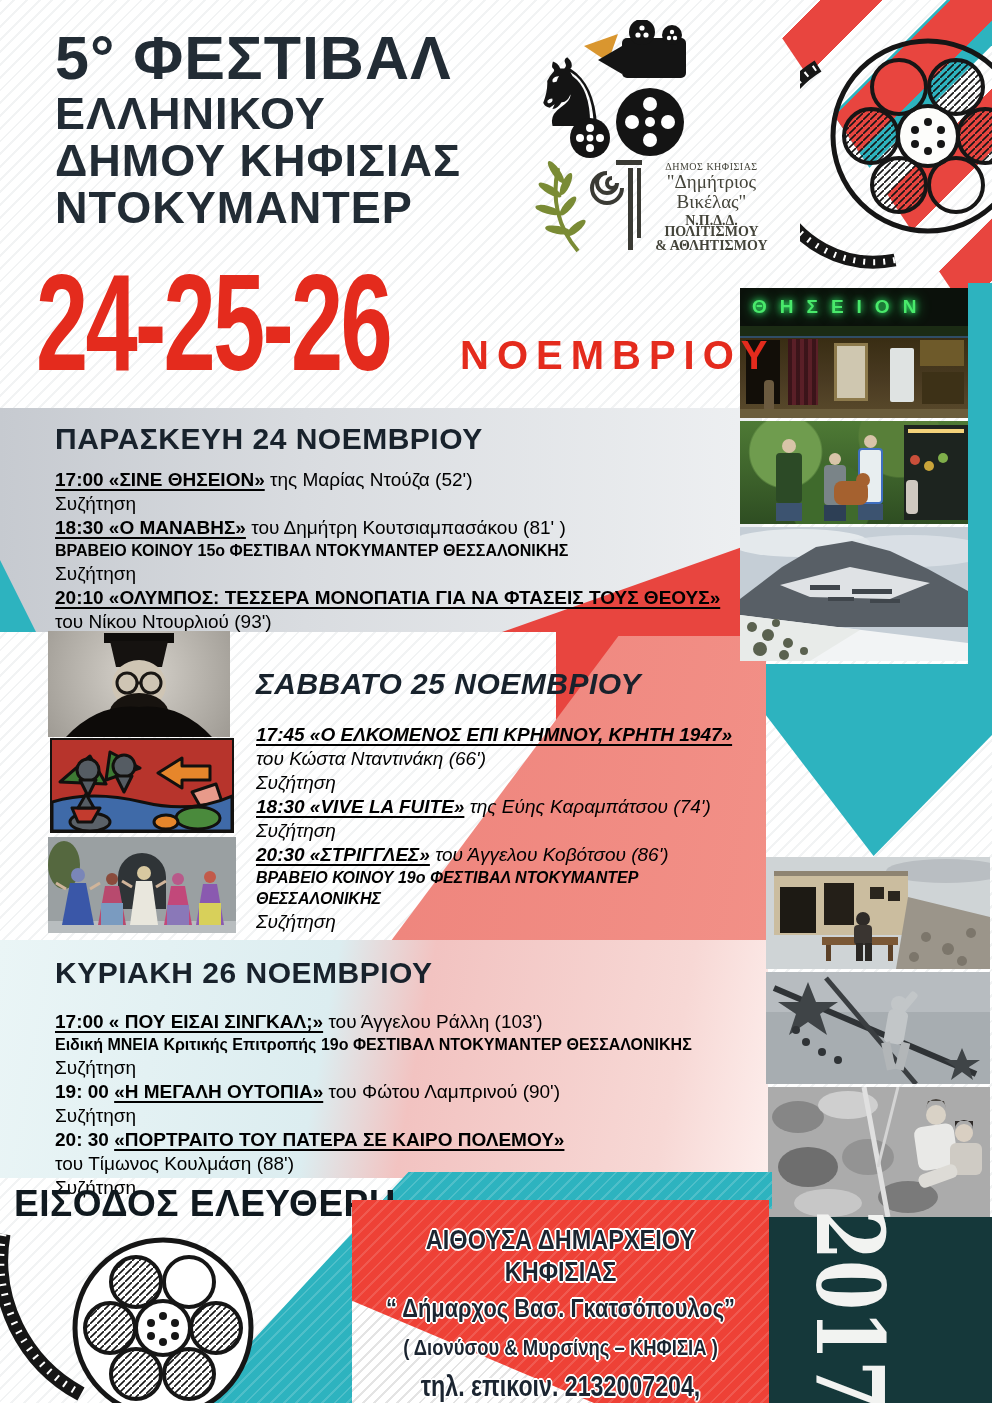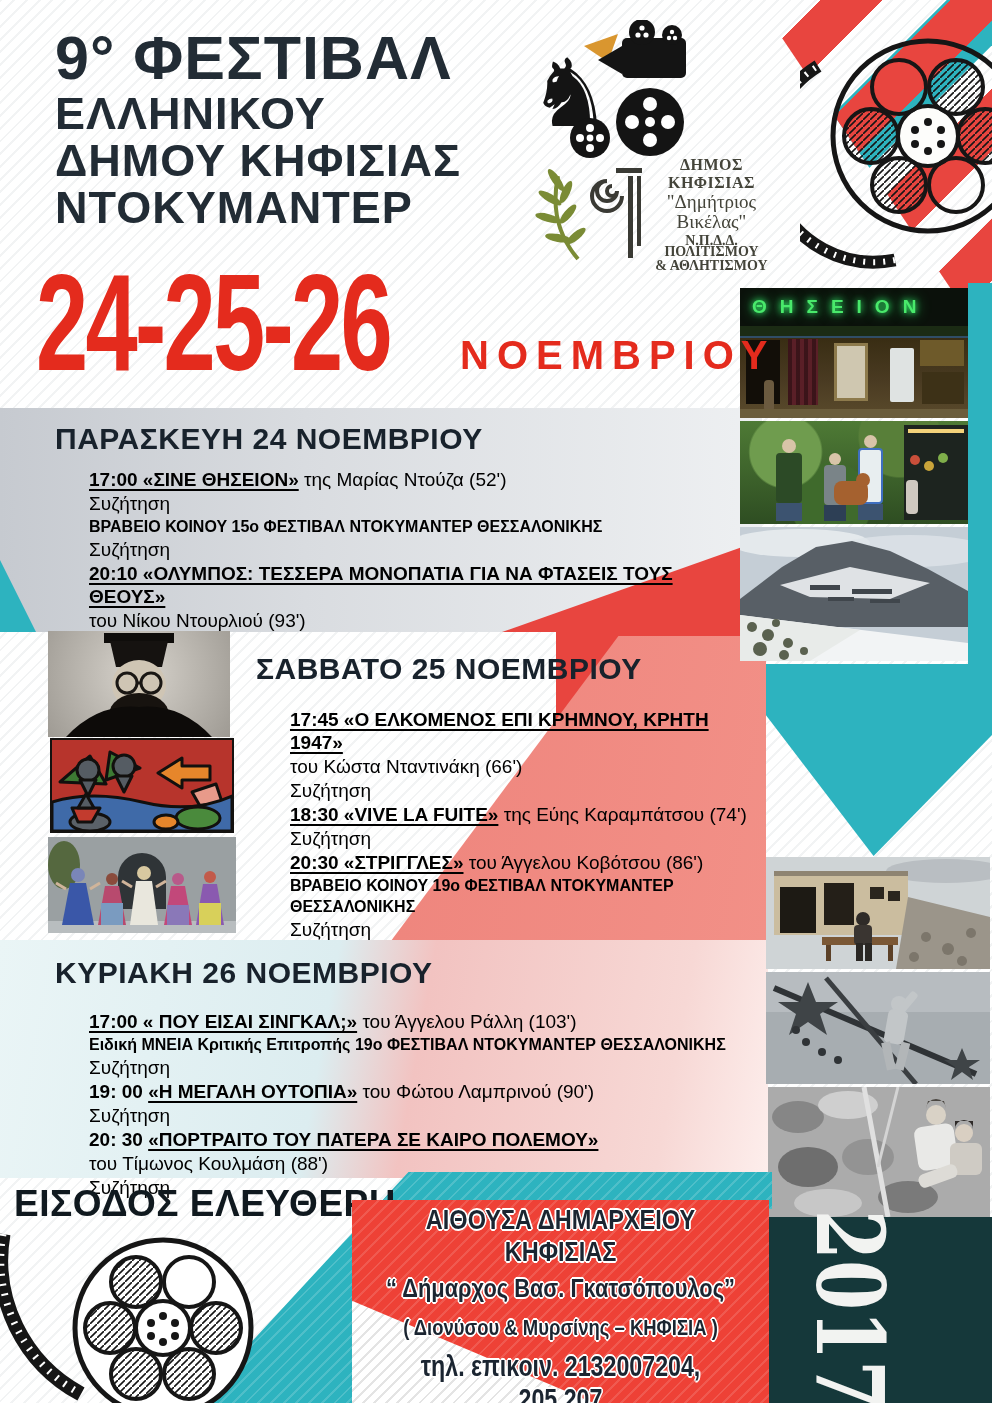--- a/index.html
+++ b/index.html
@@ -18,21 +18,21 @@
       background:repeating-linear-gradient(135deg,#e8453f 0 44px,transparent 44px 92px);}
   .reel-tr{left:800px;top:-6px;z-index:2;}
 
   
   .title{left:55px;top:26px;z-index:3;color:#222c35;font-weight:800;}
   .title .t1{font-size:61px;line-height:64px;letter-spacing:1px;}
   .title .t2{font-size:45px;line-height:47px;letter-spacing:1px;}
   .horse-logo{left:538px;top:20px;z-index:3;}
   .vikelas{left:530px;top:156px;width:250px;z-index:3;display:flex;align-items:center;}
   .vik-text{width:135px;text-align:center;color:#44443a;font-family:"Liberation Serif",serif;}
-  .vik-muni{font-size:16px;font-weight:700;letter-spacing:.5px;}
+  .vik-muni{font-size:10px;font-weight:400;letter-spacing:.5px;}
   .vik-name{font-size:19px;line-height:20px;}
   .vik-dept{font-size:14px;font-weight:700;line-height:11px;margin-top:3px;}
 
   
   .dates{left:36px;top:258px;height:132px;z-index:3;color:#e42b1d;font-weight:800;}
   .dates .days{display:inline-block;font-size:138px;line-height:128px;letter-spacing:-4px;
       transform:scaleX(.68);transform-origin:left bottom;}
   .dates .month{position:absolute;left:424px;bottom:12px;font-size:40px;letter-spacing:8px;}
 
   
@@ -40,21 +40,21 @@
       background:linear-gradient(90deg,#c6cad0 0%,#d9dce0 40%,#eef0f2 100%);padding-left:16px;}
   .fri-teal{position:absolute;left:0;top:152px;width:36px;height:72px;background:#2db3bf;
       clip-path:polygon(0 0,100% 100%,0 100%);}
   .fri-red{position:absolute;right:0;bottom:0;width:260px;height:92px;background:#e8453f;
       clip-path:polygon(100% 0,100% 100%,0 100%);}
   .red-band{left:556px;top:632px;width:190px;height:92px;background:#e8453f;z-index:1;
       clip-path:polygon(0 0,100% 0,100% 30%,20% 100%,0 100%);}
 
   .day-head{font-size:30px;font-weight:800;color:#18222c;letter-spacing:.5px;}
   .day-lines{margin-top:0;}
-  .ln{font-size:19px;line-height:23px;color:#000;margin-bottom:1px;margin-left:34px;}
+  .ln{font-size:19px;line-height:23px;color:#000;margin-bottom:1px;}
   .tt{font-weight:800;text-decoration:underline;text-decoration-thickness:2px;text-underline-offset:3px;}
   .pre{font-weight:800;}
   .ln.award{font-size:16px;font-weight:800;line-height:21px;}
   .fri-head{position:absolute;left:55px;top:14px;}
   .fri-lines{position:absolute;left:55px;top:60px;width:690px;}
 
   
   .teal-strip{left:968px;top:283px;width:24px;height:382px;background:#2db3bf;z-index:1;}
   .ph{z-index:2;overflow:hidden;}
   .ph-thiseion{left:740px;top:288px;width:228px;height:130px;background:#e5e5e5;}
@@ -88,21 +88,21 @@
   .ph-couple{left:768px;top:1087px;width:222px;height:130px;background:#ababab;}
 
   
   .teal-wedge{left:740px;top:664px;width:252px;height:192px;background:#2db3bf;z-index:1;
       clip-path:polygon(0 0,100% 0,100% 37%,53% 100%,0 9%);}
 
   
   .salmon{left:332px;top:636px;width:434px;height:320px;z-index:1;
       background:linear-gradient(100deg,#ee837b,#f29087);
       clip-path:polygon(66% 0,100% 0,100% 100%,11% 100%);}
-  .sat-block{left:256px;top:652px;width:505px;z-index:3;}
+  .sat-block{left:256px;top:667px;width:505px;z-index:3;font-style:italic;}
   .sat-block .day-lines{margin-top:22px;}
   .ph-priest{left:48px;top:631px;width:182px;height:106px;
       background:radial-gradient(circle at 50% 40%,#d8d4cd,#9e9a93);}
   .ph-painting{left:50px;top:738px;width:184px;height:95px;background:#b7342c;border:2px solid #141210;box-sizing:border-box;}
   .ph-costumes{left:48px;top:837px;width:188px;height:96px;background:#9aa0a2;}
 
   
   .sun-bg{left:0;top:940px;width:768px;height:238px;z-index:1;
       background:linear-gradient(100deg,#eaf5f6 0%,#dcedf0 42%,#f2c3c1 54%,#f7d8d5 86%,#fdeeec 100%);}
   .sun-block{left:55px;top:956px;width:705px;z-index:3;}
@@ -111,21 +111,21 @@
   
   .free-entry{left:14px;top:1183px;z-index:4;font-size:37px;font-weight:800;color:#10191f;letter-spacing:.5px;}
   .teal-bottom{left:195px;top:1172px;width:577px;height:231px;z-index:2;
       background:repeating-linear-gradient(135deg,rgba(255,255,255,.16) 0 2px,transparent 2px 9px),#2db3bf;
       clip-path:polygon(37% 0,100% 0,100% 16%,27.5% 16%,27.5% 100%,0 100%);}
   .venue-panel{left:352px;top:1200px;width:417px;height:203px;z-index:4;background:#ee4136;
       background-image:repeating-linear-gradient(135deg,rgba(255,255,255,.13) 0 2px,transparent 2px 9px);}
   .venue-stripes{position:absolute;left:0;bottom:0;width:58%;height:72%;
       background:repeating-linear-gradient(135deg,#ffffff 0 6px,#e4e4e4 6px 8px);
       clip-path:polygon(0 30%,100% 100%,0 100%);}
-  .venue-text{position:absolute;inset:0;padding-top:4px;text-align:center;color:#1b2531;font-weight:800;}
+  .venue-text{position:absolute;inset:0;padding-top:24px;text-align:center;color:#1b2531;font-weight:800;}
   .venue-text div{transform:scaleX(.84);transform-origin:center;
       text-shadow:-2px 0 0 #fff,2px 0 0 #fff,0 -2px 0 #fff,0 2px 0 #fff,-1px -1px 0 #fff,1px 1px 0 #fff,-1px 1px 0 #fff,1px -1px 0 #fff;}
   .vt1{font-size:28px;margin-bottom:5px;}
   .vt2{font-size:26px;margin-bottom:11px;}
   .vt3{font-size:22px;margin-bottom:9px;}
   .vt4{font-size:29px;transform:scaleX(.8) !important;}
   .reel-bl{left:-15px;top:1226px;z-index:3;}
   .year-panel{left:768px;top:1217px;width:224px;height:186px;background:#15383a;z-index:2;}
   .year{position:absolute;left:50%;top:50%;width:220px;text-align:center;color:#f2f3f1;
       font-family:"DejaVu Serif",serif;font-weight:700;font-size:72px;line-height:72px;
@@ -165,21 +165,21 @@
     <circle cx="185" cy="142" r="27" fill="url(#hatch)" stroke="#161616" stroke-width="4"></circle>
     <circle cx="156" cy="191" r="27" fill="none" stroke="#161616" stroke-width="4"></circle>
     <circle cx="99" cy="191" r="27" fill="url(#hatch)" stroke="#161616" stroke-width="4"></circle>
     <circle cx="71" cy="142" r="27" fill="url(#hatch)" stroke="#161616" stroke-width="4"></circle>
     <circle cx="99" cy="93" r="27" fill="none" stroke="#161616" stroke-width="4"></circle>
     <circle cx="156" cy="93" r="27" fill="url(#hatch)" stroke="#161616" stroke-width="4"></circle>
   </svg>
 
   
   <div class="abs title">
-    <div class="t1">9° ΦΕΣΤΙΒΑΛ</div>
+    <div class="t1">5° ΦΕΣΤΙΒΑΛ</div>
     <div class="t2">ΕΛΛΗΝΙΚΟΥ</div>
     <div class="t2">ΔΗΜΟΥ ΚΗΦΙΣΙΑΣ</div>
     <div class="t2">ΝΤΟΚΥΜΑΝΤΕΡ</div>
   </div>
 
   
   <svg class="abs horse-logo" width="178" height="142" viewBox="0 0 178 142">
     <polygon points="46,26 80,14 70,42" fill="#d9962f"></polygon>
     <text x="-10" y="106" font-size="94" fill="#141414" font-family="DejaVu Sans">♞</text>
     <rect x="84" y="18" width="64" height="40" rx="5" fill="#141414"></rect>
@@ -248,20 +248,21 @@
   </div>
 
   
   <div class="abs panel-fri">
     <div class="fri-teal"></div>
     <div class="fri-red"></div>
     <div class="day-head fri-head">ΠΑΡΑΣΚΕΥΗ 24 ΝΟΕΜΒΡΙΟΥ</div>
     <div class="day-lines fri-lines">
       <div class="ln"><span class="tt">17:00  «ΣΙΝΕ ΘΗΣΕΙΟΝ»</span><span> της Μαρίας Ντούζα  (52')</span></div>
       <div class="ln">Συζήτηση</div>
+      <div class="ln"><span class="tt">18:30 «Ο ΜΑΝΑΒΗΣ»</span><span> του Δημήτρη Κουτσιαμπασάκου  (81' )</span></div>
       <div class="ln award">ΒΡΑΒΕΙΟ ΚΟΙΝΟΥ 15ο ΦΕΣΤΙΒΑΛ ΝΤΟΚΥΜΑΝΤΕΡ ΘΕΣΣΑΛΟΝΙΚΗΣ</div>
       <div class="ln">Συζήτηση</div>
       <div class="ln"><span class="tt">20:10 «ΟΛΥΜΠΟΣ: ΤΕΣΣΕΡΑ ΜΟΝΟΠΑΤΙΑ ΓΙΑ ΝΑ ΦΤΑΣΕΙΣ ΤΟΥΣ ΘΕΟΥΣ»</span><span></span></div>
       <div class="ln">του  Νίκου Ντουρλιού  (93')</div>
       <div class="ln">Συζήτηση</div>
     </div>
   </div>
   <div class="abs red-band"></div>
 
   

